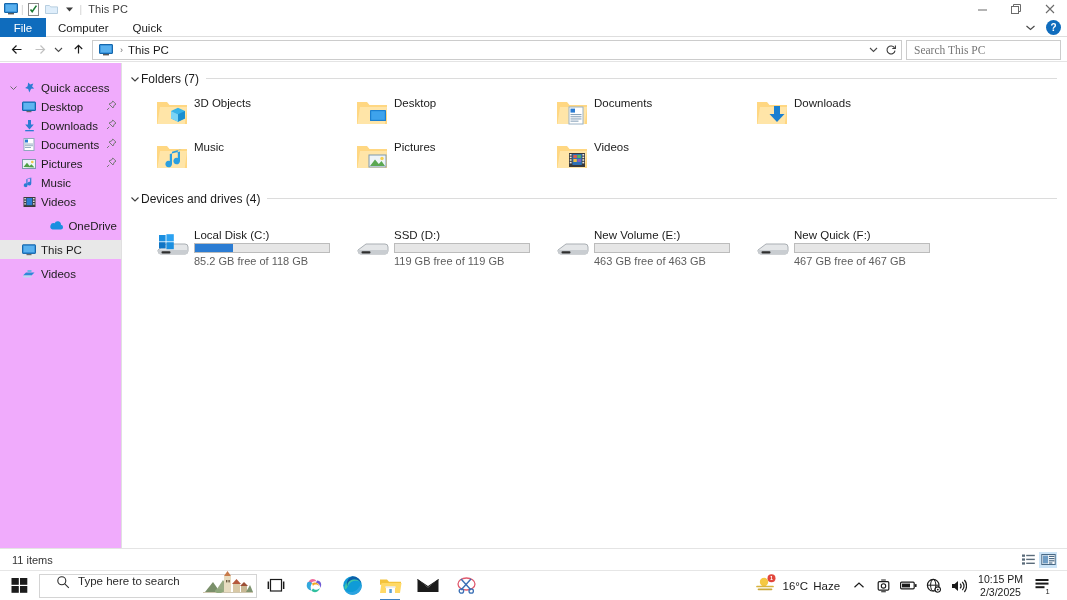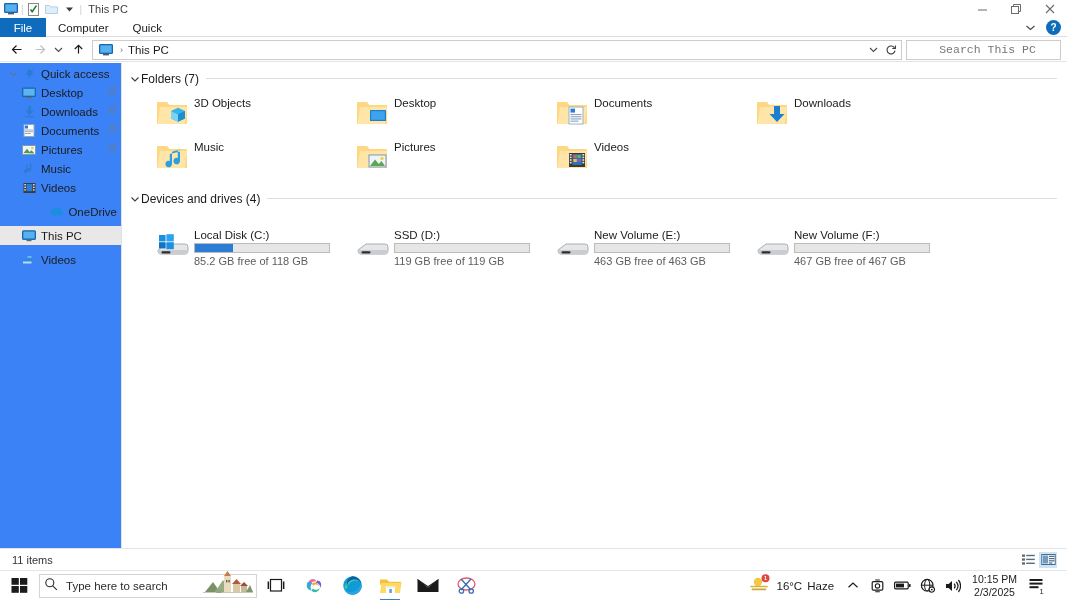--- a/index.html
+++ b/index.html
@@ -73,32 +73,32 @@
   .crumb-sep { color: #6b6b6b; font-size: 9px; padding: 0 5px; }
   .crumb-text { font-size: 11.5px; color: #1b1b1b; }
   .crumb-tail { margin-left: auto; display: flex; align-items: center; gap: 0; }
   .crumb-tail .ic { width: 17px; height: 18px; display:flex; align-items:center; justify-content:center; }
   .searchbox {
     width: 155px; height: 20px; border: 1px solid #cccccc; background: #fff;
     display: flex; align-items: center; padding: 0 4px 0 7px; margin-left: 4px;
   }
   .searchbox input {
     border: none; outline: none; flex: 1; font-size: 11.5px; color: #6d6d6d;
-    font-family: Liberation Mono, monospace; background: transparent; text-align: center;
+    font-family: Liberation Serif, serif; background: transparent;
   }
   .searchbox input::placeholder { color: #777777; }
 
   
   .body-area {
     position: absolute; top: 63px; left: 0; width: 1067px; height: 485px;
     display: flex;
   }
   .sidebar {
-    width: 122px; height: 485px; background: #3b82f6;
-    border-right: 1px solid #e0e0e0; padding-top: 1px;
+    width: 122px; height: 485px; background: #f0abfc;
+    border-right: 1px solid #e0e0e0; padding-top: 15px;
     overflow: hidden; position: relative;
   }
   .nav-row {
     height: 19px; display: flex; align-items: center; font-size: 11.5px;
     color: #1b1b1b; position: relative; padding-right: 4px;
   }
   .nav-row.selected { background: #e8e8e8; }
   .nav-chev { width: 14px; display: flex; align-items: center; justify-content: center; }
   .nav-ico { width: 18px; display: flex; align-items: center; justify-content: center; }
   .nav-label { margin-left: 3px; white-space: nowrap; }
@@ -152,34 +152,34 @@
 
   
   .taskbar {
     position: absolute; top: 570px; left: 0; width: 1067px; height: 30px;
     background: #ffffff; display: flex; align-items: center;
     border-top: 1px solid #e6e6e6;
   }
   .start-btn { width: 38px; height: 30px; display:flex; align-items:center; justify-content:center; }
   .tb-search {
     width: 218px; height: 24px; background: #ffffff; border: 1px solid #d4d4d4;
-    display: flex; align-items: center; padding-left: 4px; position: relative;
+    display: flex; padding-left: 16px; position: relative;
     margin-left: 1px;
   }
   .tb-search-text { font-size: 11.5px; color: #2b2b2b; margin-left: 8px; }
   .tb-search-img { position: absolute; right: 3px; bottom: 0px; }
   .tb-btn {
     width: 38px; height: 30px; display: flex; align-items: center; justify-content: center;
     position: relative;
   }
   .tb-btn.active::after {
     content: ''; position: absolute; bottom: 0; left: 9px; width: 20px; height: 2px;
     background: #3d7fc1;
   }
-  .tray { margin-left: auto; display: flex; align-items: center; height: 30px; padding-right: 16px; }
+  .tray { margin-left: auto; display: flex; align-items: center; height: 30px; padding-right: 10px; }
   .weather { display: flex; align-items: center; gap: 5px; padding: 0 6px 0 4px; }
   .weather-text { font-size: 11.5px; color: #1b1b1b; white-space: nowrap; }
   .tray-ico { width: 25px; display: flex; align-items: center; justify-content: center; }
   .clock {
     font-size: 10.5px; color: #1b1b1b; text-align: center; line-height: 13px;
     padding: 0 7px; white-space: nowrap;
   }
   .action-center { width: 27px; display:flex; align-items:center; justify-content:center; position: relative; }
 </style>
 </head>
@@ -631,21 +631,21 @@
 
       <div class="drive-item">
         <span class="drive-ico">
           <svg width="36" height="30" viewBox="0 0 36 30">
             <path d="M4 18 L12 12 h19 a3 3 0 0 1 3 3 v4 a3 3 0 0 1 -3 3 H7 a3 3 0 0 1 -3 -3 Z" fill="#e4e6e8" stroke="#a9aeb3"></path>
             <path d="M4 18 h30 v1.6 a3 3 0 0 1 -3 3 H7 a3 3 0 0 1 -3 -3 Z" fill="#c9cdd1"></path>
             <rect x="7.5" y="19.2" width="9" height="2.2" rx="1" fill="#2e2e2e"></rect>
           </svg>
         </span>
         <span class="drive-info">
-          <span class="drive-name" style="display:block">New Volume (F:)</span>
+          <span class="drive-name" style="display:block">New Quick (F:)</span>
           <span class="bar-outer" style="display:block">
             <span class="bar-fill" style="display:block;width:0%"></span>
           </span>
           <span class="drive-free" style="display:block">467 GB free of 467 GB</span>
         </span>
       </div>
     </div>
   </div>
 </div>
 

